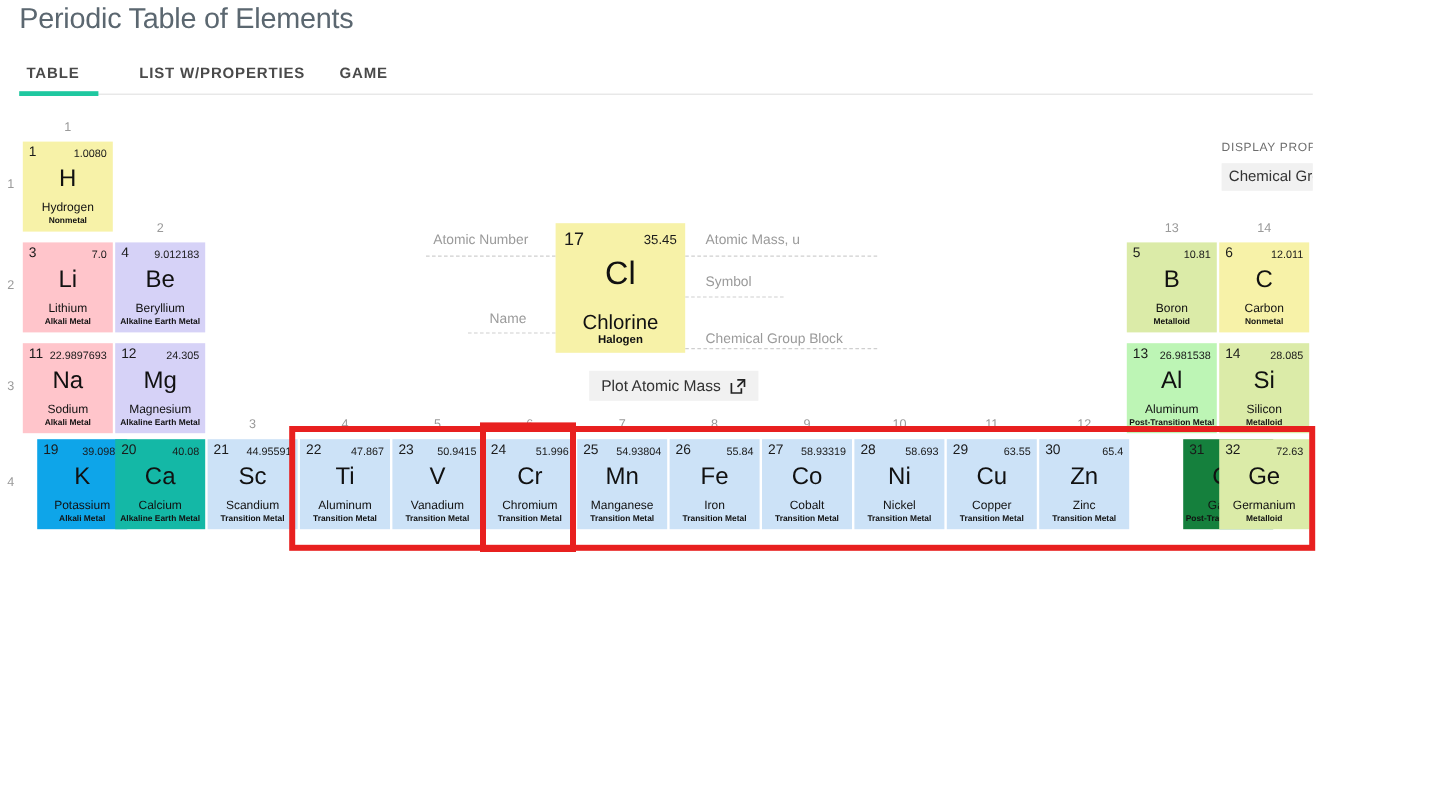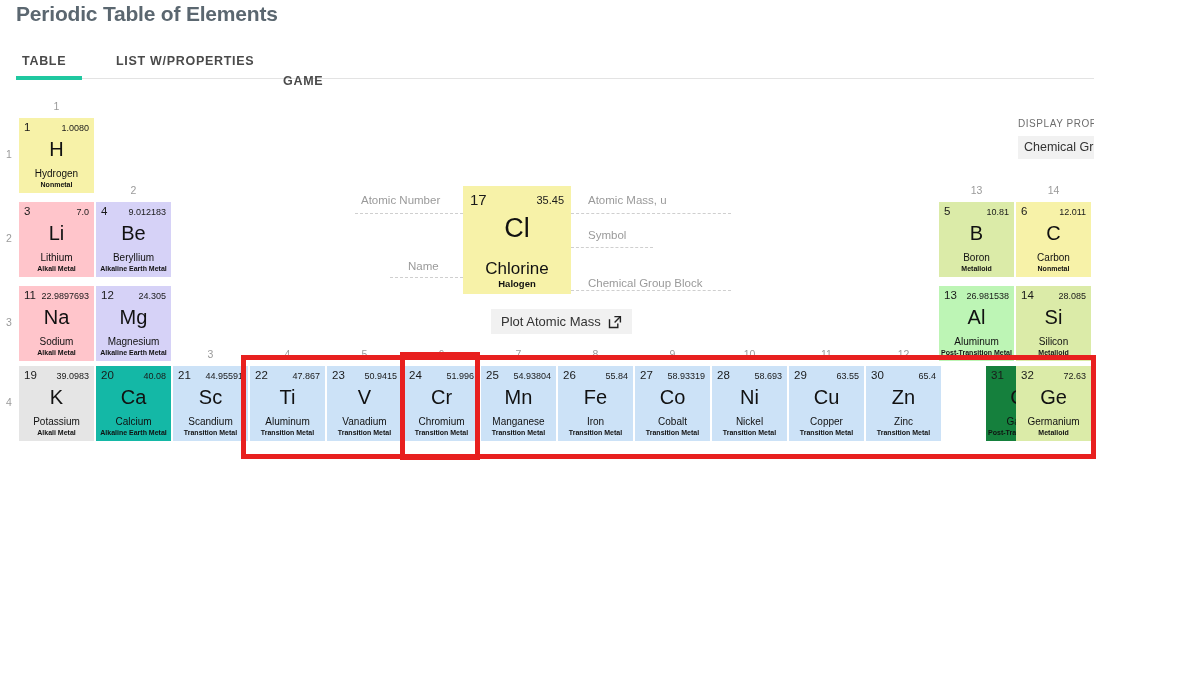--- a/index.html
+++ b/index.html
@@ -7,35 +7,35 @@
     width: 1200px; height: 675px;
     background: #ffffff;
     font-family: "Liberation Sans", sans-serif;
     overflow: hidden;
   }
   #app { position: relative; width: 1200px; height: 675px; }
 
   
   .page-title {
     position: absolute; left: 16px; top: 2px;
-    font-size: 21px; font-weight: 700; color: #5b6770;
+    font-size: 24px; font-weight: 400; color: #5b6770;
     letter-spacing: -0.2px; white-space: nowrap;
   }
   .tabbar {
     position: absolute; left: 16px; top: 54px; width: 1078px; height: 24px;
     border-bottom: 1px solid #e3e3e3;
   }
   .tab {
     position: absolute; top: 0; height: 23px;
     font-size: 12.5px; font-weight: 700; color: #4a4a4a;
     letter-spacing: 0.7px; white-space: nowrap; cursor: pointer;
   }
   .tab.t0 { left: 6px; }
   .tab.t1 { left: 100px; }
-  .tab.t2 { left: 267px; margin-top: 20px; }
+  .tab.t2 { left: 267px; }
   .tab-underline {
     position: absolute; left: 0px; top: 22px; width: 66px; height: 4px;
     background: #1fc8a0;
   }
 
   
   .disp-wrap { position: absolute; left: 1018px; top: 118px; width: 182px; }
   .disp-label {
     font-size: 10px; color: #6d6d6d; letter-spacing: 0.55px;
     white-space: nowrap; overflow: hidden; width: 76px;
@@ -234,21 +234,21 @@
         <div class="nm">Aluminum</div>
         <div class="grp">Post-Transition Metal</div>
       </div>
       <div class="cell" style="left: 1016px; top: 286px; background: rgb(219, 235, 168);">
         <div class="num">14</div>
         <div class="mass">28.085</div>
         <div class="sym">Si</div>
         <div class="nm">Silicon</div>
         <div class="grp">Metalloid</div>
       </div>
-      <div class="cell" style="left: 19px; top: 366px; background: #e5e5e5;">
+      <div class="cell" style="left: 31px; top: 366px; background: #0ea5e9;">
         <div class="num">19</div>
         <div class="mass">39.0983</div>
         <div class="sym">K</div>
         <div class="nm">Potassium</div>
         <div class="grp">Alkali Metal</div>
       </div>
       <div class="cell" style="left: 96px; top: 366px; background: #14b8a6;">
         <div class="num">20</div>
         <div class="mass">40.08</div>
         <div class="sym">Ca</div>

